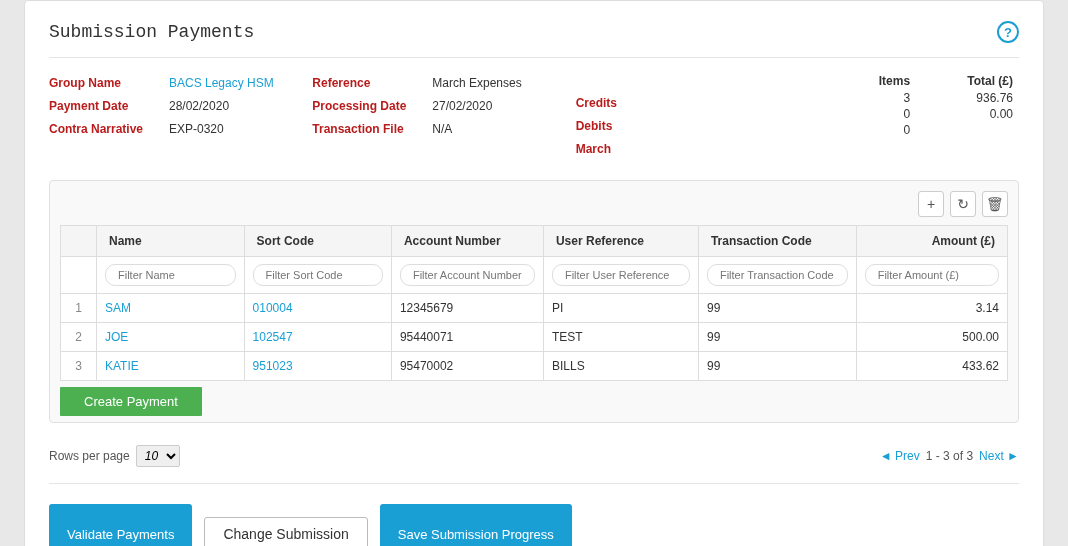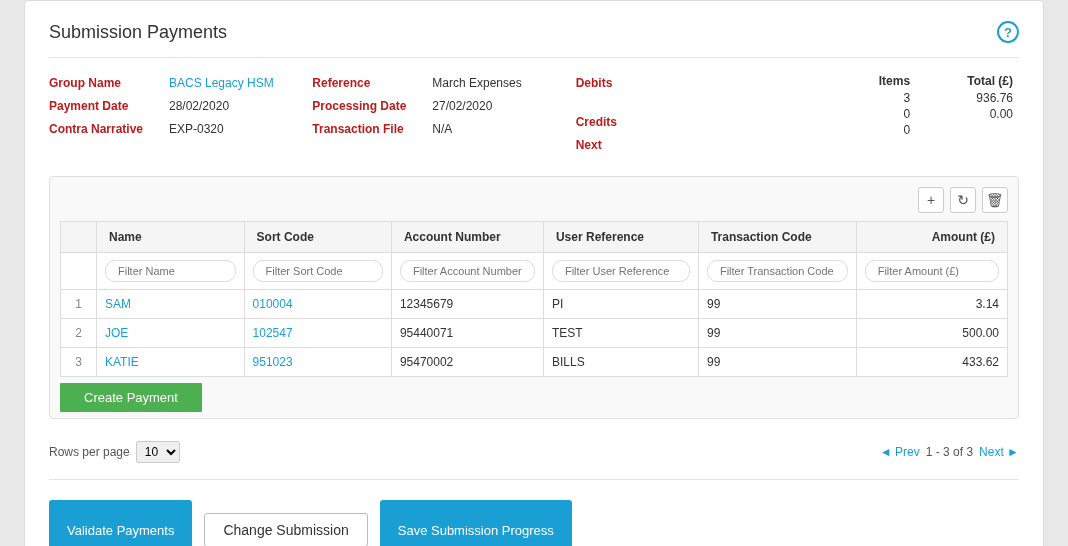--- a/index.html
+++ b/index.html
@@ -27,20 +27,21 @@
       justify-content: space-between;
       align-items: center;
       border-bottom: 1px solid #e5e5e5;
       padding-bottom: 14px;
       margin-bottom: 16px;
     }
     .card-title {
       font-size: 18px;
       font-weight: normal;
       color: #333;
+      font-family: Liberation Mono, monospace;
     }
     .help-icon {
       width: 22px;
       height: 22px;
       border: 2px solid #1a9fd4;
       border-radius: 50%;
       color: #1a9fd4;
       display: flex;
       align-items: center;
       justify-content: center;
@@ -189,20 +190,21 @@
       display: flex;
       align-items: center;
       gap: 6px;
     }
     .rows-select {
       border: 1px solid #ccc;
       border-radius: 2px;
       padding: 2px 4px;
       font-size: 12px;
       cursor: pointer;
+      font-style: italic;
     }
     .pagination-nav {
       display: flex;
       align-items: center;
       gap: 6px;
       font-size: 12px;
     }
     .pagination-nav a {
       color: #1a9fd4;
       cursor: pointer;
@@ -271,28 +273,28 @@
       <div class="info-row">
         <span class="info-label">Processing Date</span>
         <span class="info-value">27/02/2020</span>
       </div>
       <div class="info-row">
         <span class="info-label">Transaction File</span>
         <span class="info-value">N/A</span>
       </div>
     </div>
     <div class="info-group" style="min-width:80px;">
-      <div class="info-row">
-        <span class="info-label">Debits</span>
-      </div>
       <div class="info-row" style="margin-top:20px;">
         <span class="info-label">Credits</span>
       </div>
       <div class="info-row">
-        <span class="info-label">Next</span>
+        <span class="info-label">Debits</span>
+      </div>
+      <div class="info-row">
+        <span class="info-label">March</span>
       </div>
     </div>
     <div class="info-stats">
       <table>
         <thead>
           <tr>
             <th>Items</th>
             <th>Total (£)</th>
           </tr>
         </thead>

